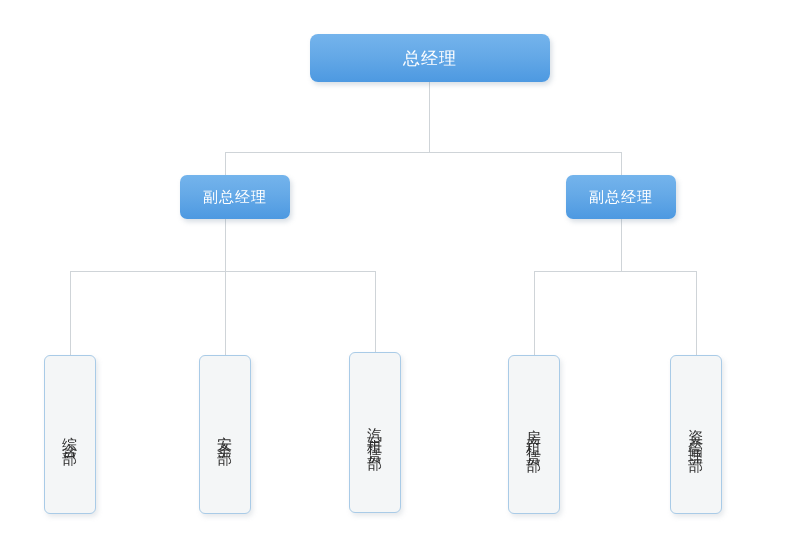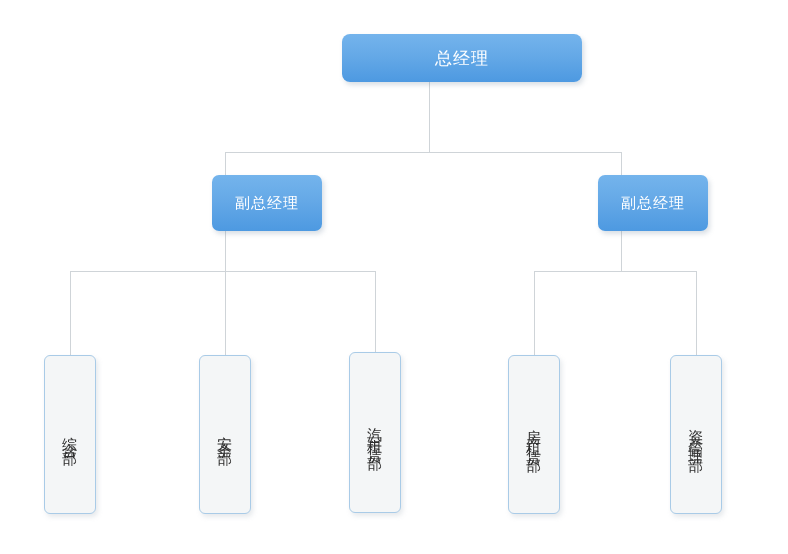--- a/index.html
+++ b/index.html
@@ -31,34 +31,33 @@
     position: absolute;
     box-sizing: border-box;
     border-radius: 7px;
     background: linear-gradient(to bottom, #74b4ec 0%, #65a9e7 45%, #4d99e1 100%);
     box-shadow: 2px 3px 5px rgba(120,140,160,0.28);
     display: flex;
     align-items: center;
     justify-content: center;
     color: #ffffff;
     letter-spacing: 1px;
-    margin-left: 32px;
   }
   .node-exec.top {
     left: 310px;
     top: 34px;
     width: 240px;
     height: 48px;
     font-size: 17px;
     border-radius: 8px;
   }
   .node-exec.deputy {
     top: 175px;
     width: 110px;
-    height: 56px;
+    height: 44px;
     font-size: 15px;
   }
   .node-exec.deputy-left  { left: 180px; }
   .node-exec.deputy-right { left: 566px; }
 
   
   .node-dept {
     position: absolute;
     box-sizing: border-box;
     width: 52px;

